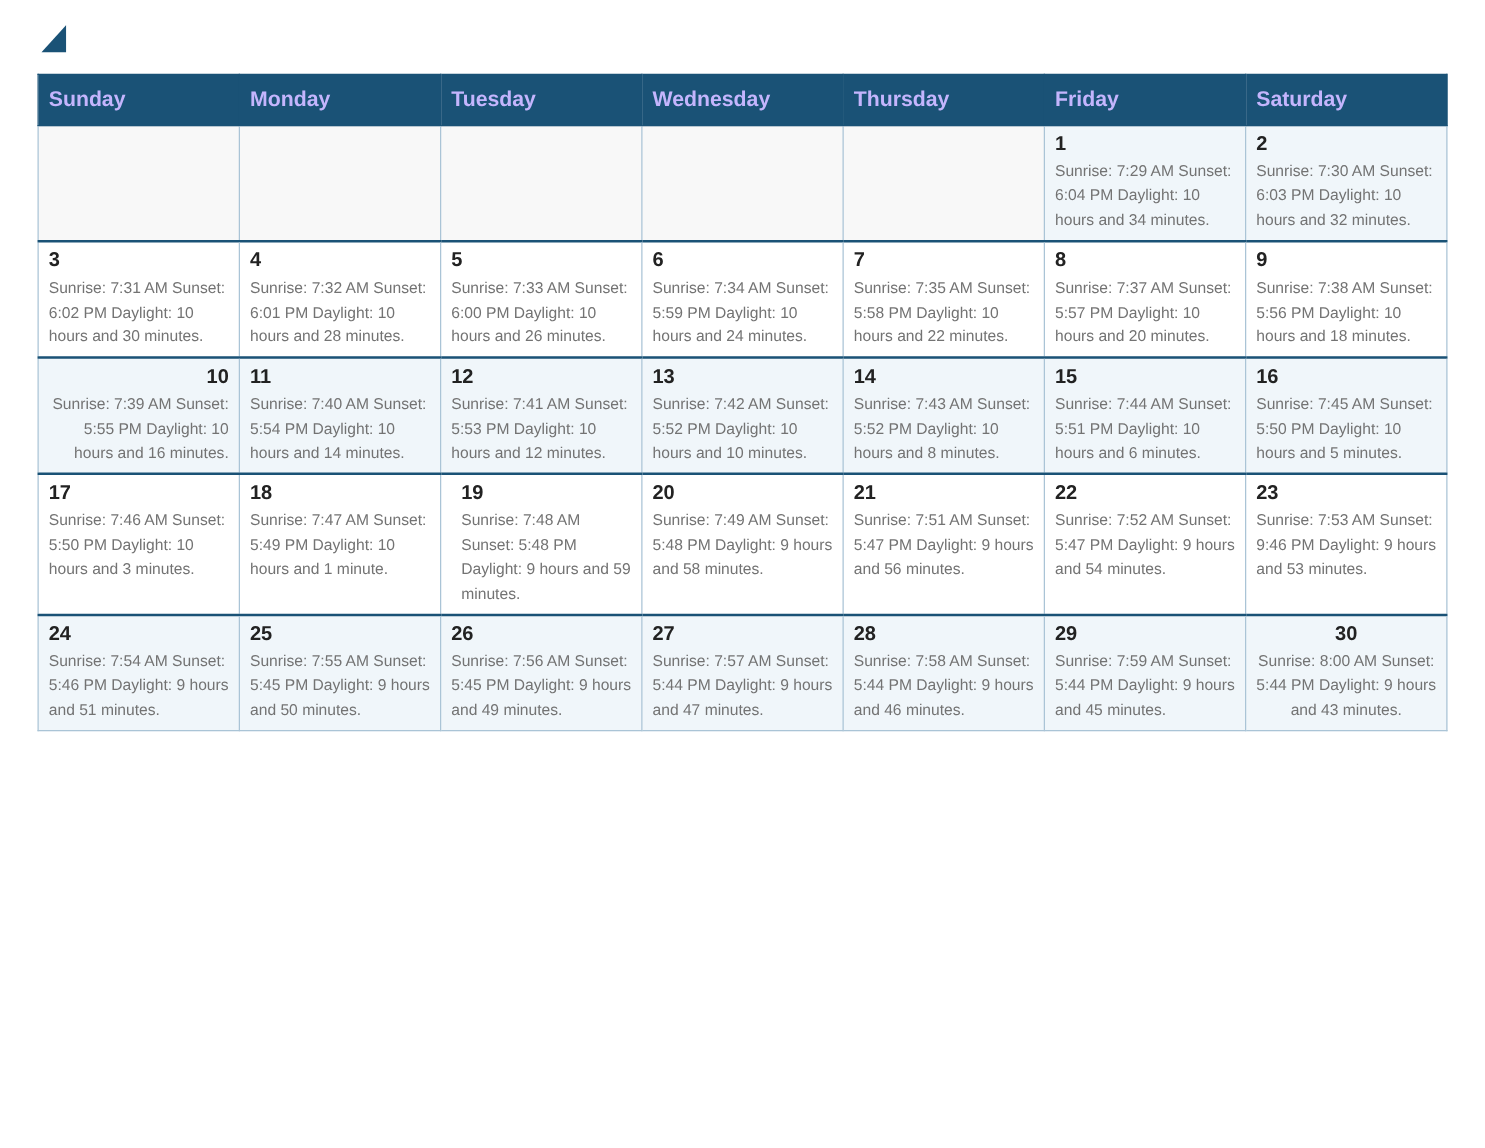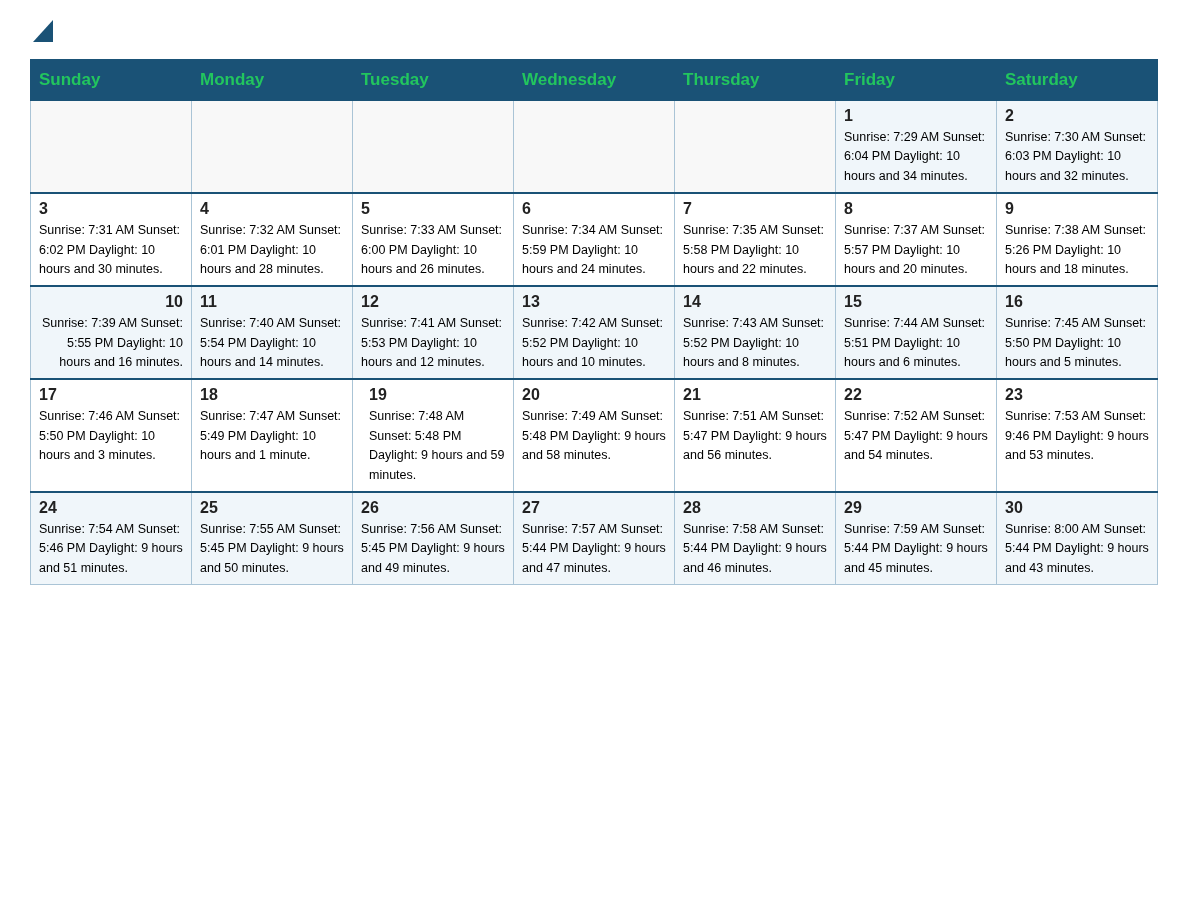--- a/index.html
+++ b/index.html
@@ -56,21 +56,21 @@
       font-weight: normal;
       margin-top: 4px;
     }
     .calendar {
       width: 100%;
       border-collapse: collapse;
       border: 1.5px solid #1a5276;
     }
     .calendar th {
       background: #1a5276;
-      color: #22c55e;
+      color: #c4b5fd;
       font-size: 17px;
       font-weight: 600;
       padding: 10px 8px;
       text-align: left;
       border: 1px solid #1a5276;
     }
     .calendar td {
       vertical-align: top;
       border: 1px solid #aac4d6;
       padding: 6px 8px;
@@ -86,21 +86,21 @@
     }
     .day-number {
       font-size: 16px;
       font-weight: bold;
       color: #222;
       display: block;
       margin-bottom: 3px;
     }
     .day-info {
       font-size: 12.5px;
-      color: #000000;
+      color: #737373;
       line-height: 1.55;
     }
     .empty-cell {
       background: #f8f8f8 !important;
     }
     .row-border-top td {
       border-top: 2px solid #1a5276;
     }
   </style>
 </head>
@@ -197,21 +197,21 @@
         <td style="background: rgb(255, 255, 255);">
           <span class="day-number">8</span>
           <div class="day-info">Sunrise: 7:37 AM
 Sunset: 5:57 PM
 Daylight: 10 hours
 and 20 minutes.</div>
         </td>
         <td style="background: rgb(255, 255, 255);">
           <span class="day-number">9</span>
           <div class="day-info">Sunrise: 7:38 AM
-Sunset: 5:26 PM
+Sunset: 5:56 PM
 Daylight: 10 hours
 and 18 minutes.</div>
         </td>
       </tr>
       <tr class="row-border-top">
         <td style="background: rgb(240, 246, 250); text-align: right;">
           <span class="day-number">10</span>
           <div class="day-info">Sunrise: 7:39 AM
 Sunset: 5:55 PM
 Daylight: 10 hours
@@ -347,21 +347,21 @@
 Daylight: 9 hours
 and 46 minutes.</div>
         </td>
         <td style="background: rgb(240, 246, 250);">
           <span class="day-number">29</span>
           <div class="day-info">Sunrise: 7:59 AM
 Sunset: 5:44 PM
 Daylight: 9 hours
 and 45 minutes.</div>
         </td>
-        <td style="background: rgb(240, 246, 250);">
+        <td style="background: rgb(240, 246, 250); text-align: center;">
           <span class="day-number">30</span>
           <div class="day-info">Sunrise: 8:00 AM
 Sunset: 5:44 PM
 Daylight: 9 hours
 and 43 minutes.</div>
         </td>
       </tr>
     </tbody>
 </table>
 

